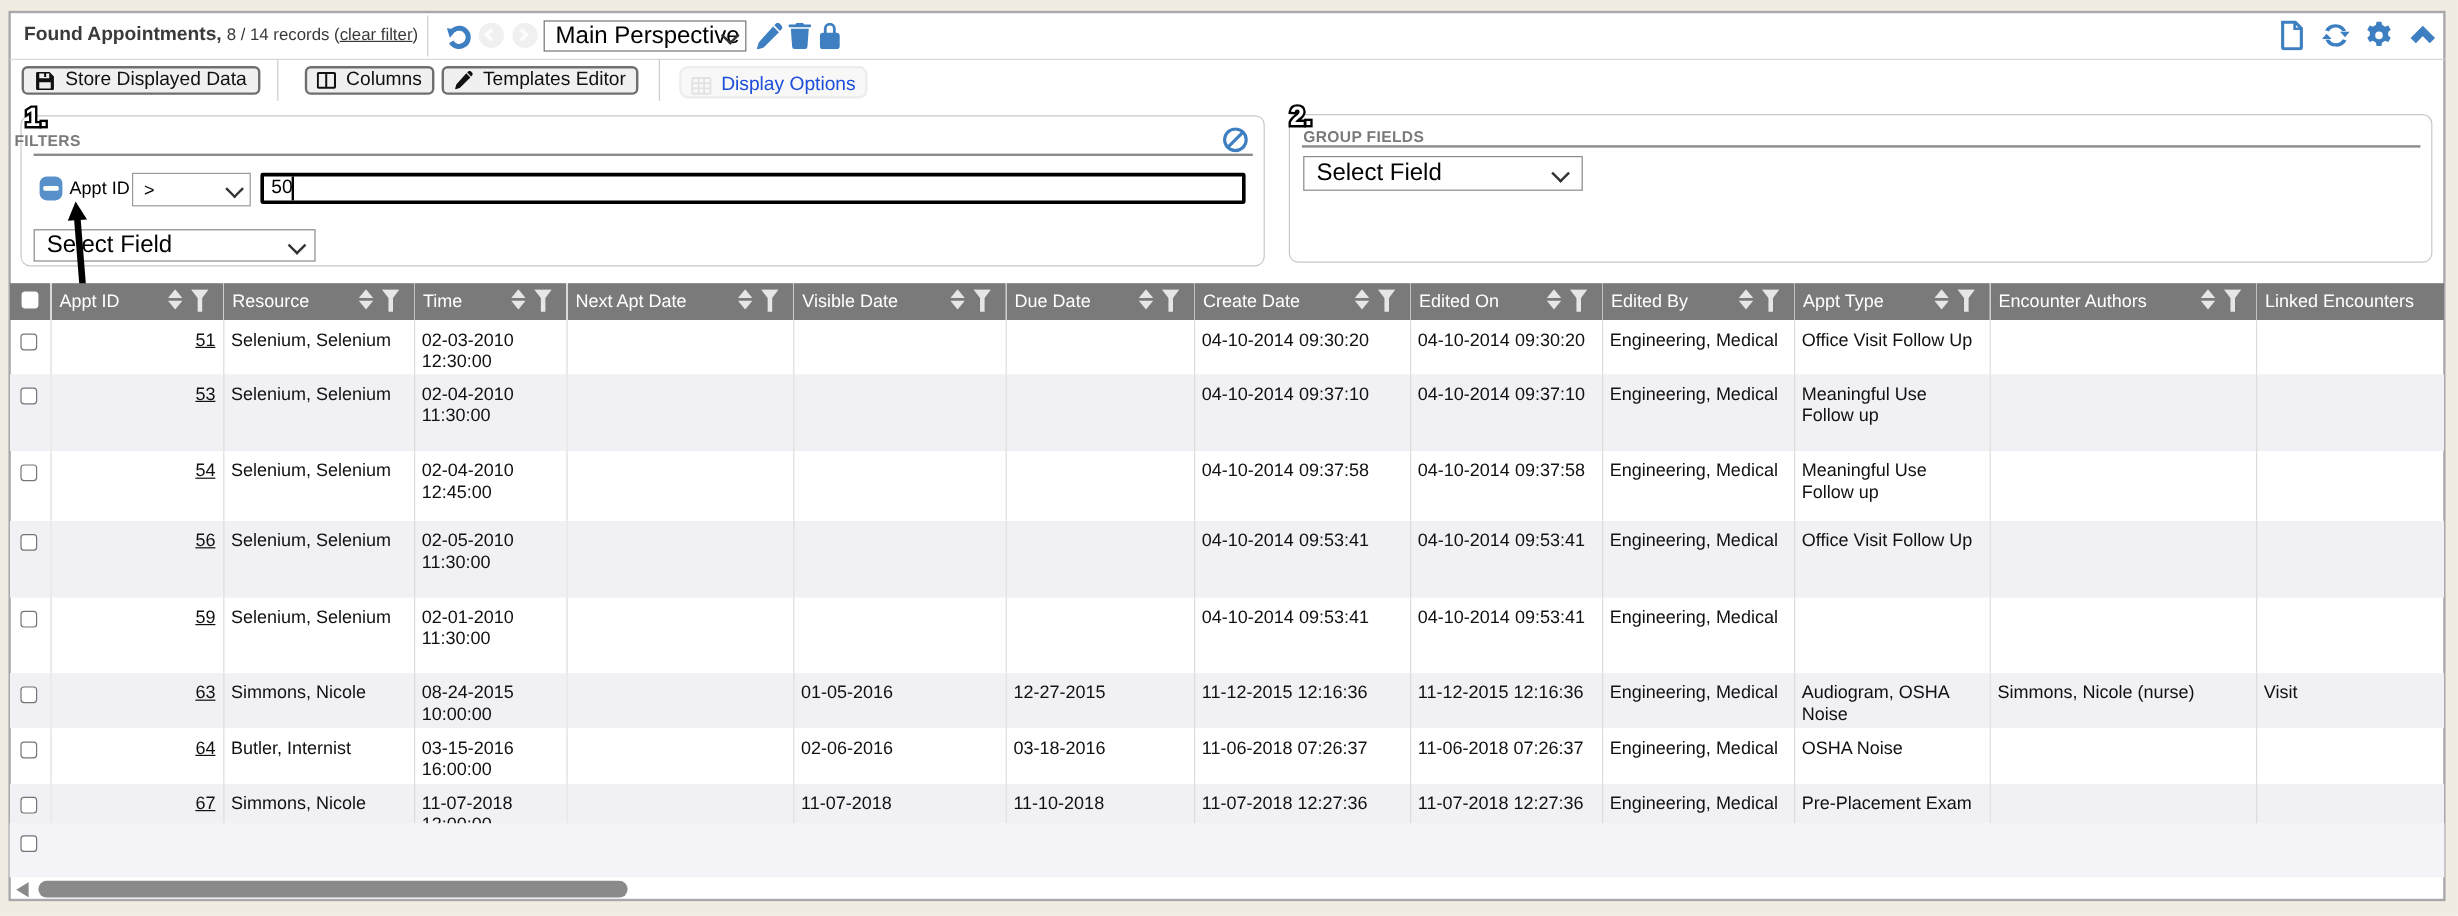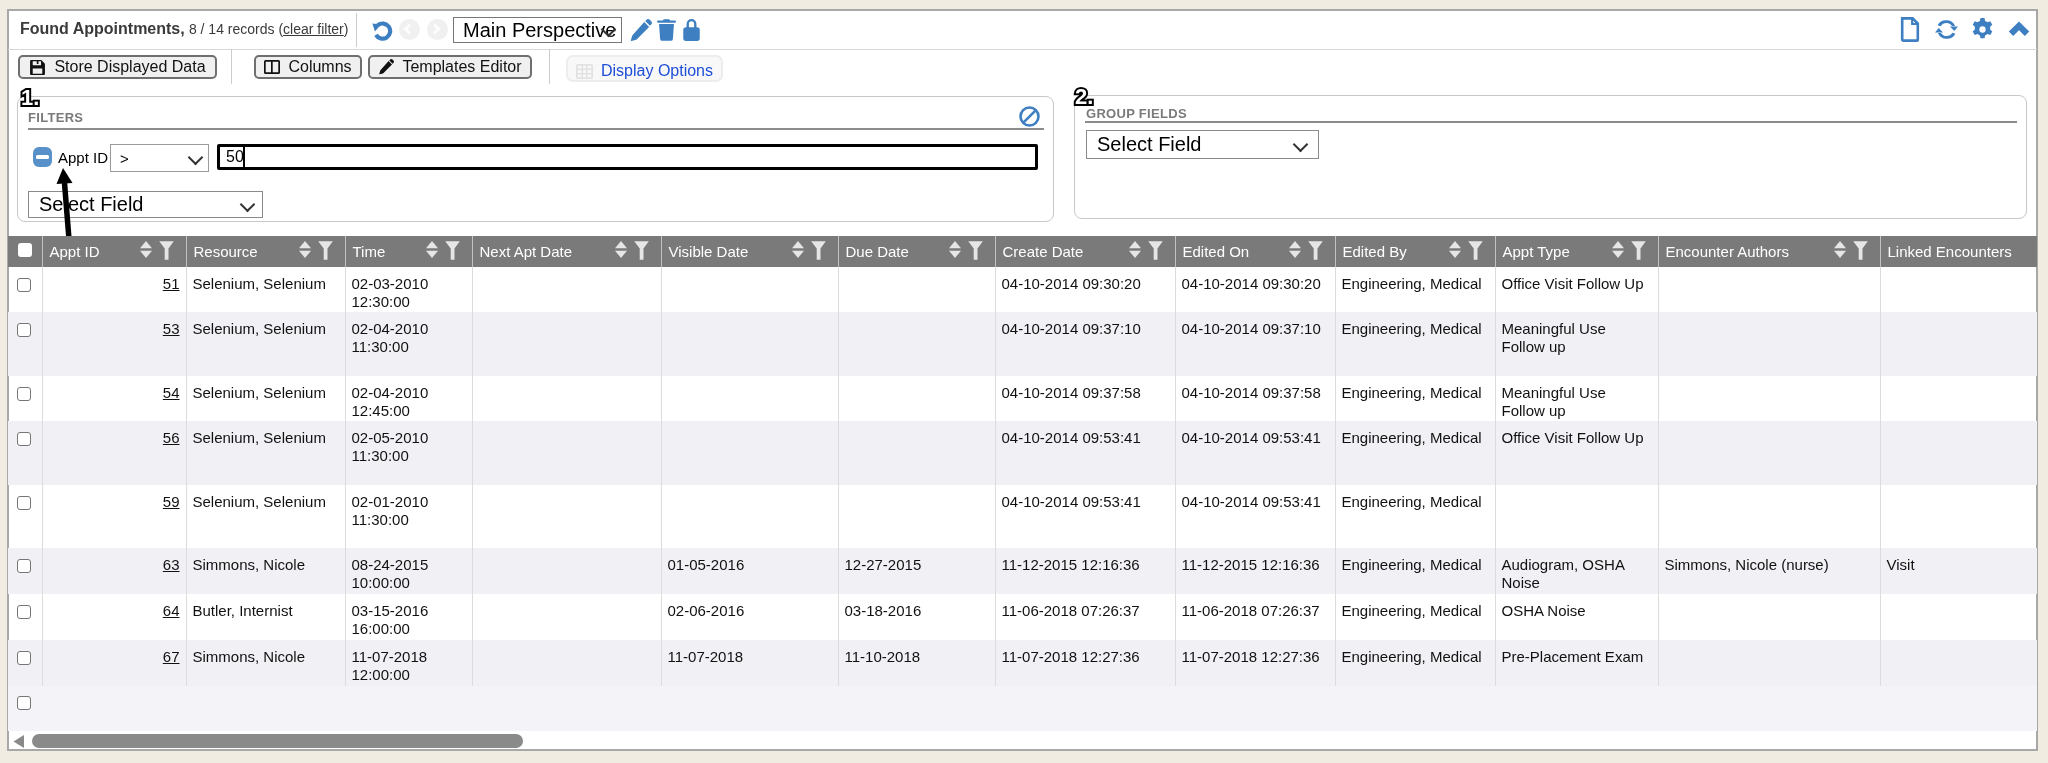--- a/index.html
+++ b/index.html
@@ -87,21 +87,21 @@
   <span>Templates Editor</span>
 </div>
 <div class="btn disabled" style="left:566px; top:55px; width:157px; height:27px; border-radius:7px;">
   <svg width="17" height="17" viewBox="0 0 16 16" fill="#e2e2e2">
       <path d="M1.5 1h13A1.5 1.5 0 0 1 16 2.5v11a1.5 1.5 0 0 1-1.5 1.5h-13A1.5 1.5 0 0 1 0 13.5v-11A1.5 1.5 0 0 1 1.5 1zM1.6 5.2h3.6V2.6H1.6v2.6zm5 0h2.8V2.6H6.6v2.6zm4.2 0h3.6V2.6h-3.6v2.6zM1.6 9.3h3.6V6.7H1.6v2.6zm5 0h2.8V6.7H6.6v2.6zm4.2 0h3.6V6.7h-3.6v2.6zM1.6 13.4h3.6v-2.6H1.6v2.6zm5 0h2.8v-2.6H6.6v2.6zm4.2 0h3.6v-2.6h-3.6v2.6z"></path>
     </svg>
   <span>Display Options</span>
 </div>
 
 <div class="fbox" style="left:17px; top:96px; width:1037px; height:126px;"></div>
-<div class="flabel" style="left:28px; top:110px;">FILTERS</div>
+<div class="flabel" style="left:12px; top:110px;">FILTERS</div>
 <div class="abs" style="left:28px; top:128px; width:1016px; height:2px; background:#8c8c8c;"></div>
 <svg class="abs" style="left:1019px; top:106px;" width="21" height="21" viewBox="0 0 21 21">
   <circle cx="10.5" cy="10.5" r="9" fill="none" stroke="#3d7fc1" stroke-width="2.6"></circle>
   <line x1="4.6" y1="16.4" x2="16.4" y2="4.6" stroke="#3d7fc1" stroke-width="2.6"></line>
 </svg>
 <div class="abs" style="left:33px; top:147px; width:19px; height:20px; border-radius:6px; background:#5890ca;"></div>
 <div class="abs" style="left:36px; top:155px; width:13px; height:3.5px; border-radius:1.5px; background:#fff;"></div>
 <div class="abs" style="left:58px; top:149px; font-size:15px; color:#000;">Appt ID</div>
 <div class="fakesel" style="left:110px; top:144px; width:99px; height:28px; padding-left:9px; border-color:#9a9a9a; font-size:15px;">&gt;</div>
 <div class="chev" style="left:190px; top:152px;"></div>
@@ -236,21 +236,21 @@
 <td></td>
         <td></td>
         <td></td>
 <td>04-10-2014 09:37:10</td>
 <td>04-10-2014 09:37:10</td>
 <td>Engineering, Medical</td>
 <td>Meaningful Use Follow up</td>
 <td></td>
         <td style="border-right:none;"></td>
 </tr>
-<tr style="height:45px;">
+<tr style="height:58px;">
 <td style="padding:11px 0 0 9px;"><span class="cb"></span></td>
 <td class="num" style="text-align:right;"><span style="text-decoration:underline;">54</span></td>
 <td>Selenium, Selenium</td>
 <td>02-04-2010 12:45:00</td>
 <td></td>
         <td></td>
         <td></td>
 <td>04-10-2014 09:37:58</td>
 <td>04-10-2014 09:37:58</td>
 <td>Engineering, Medical</td>

